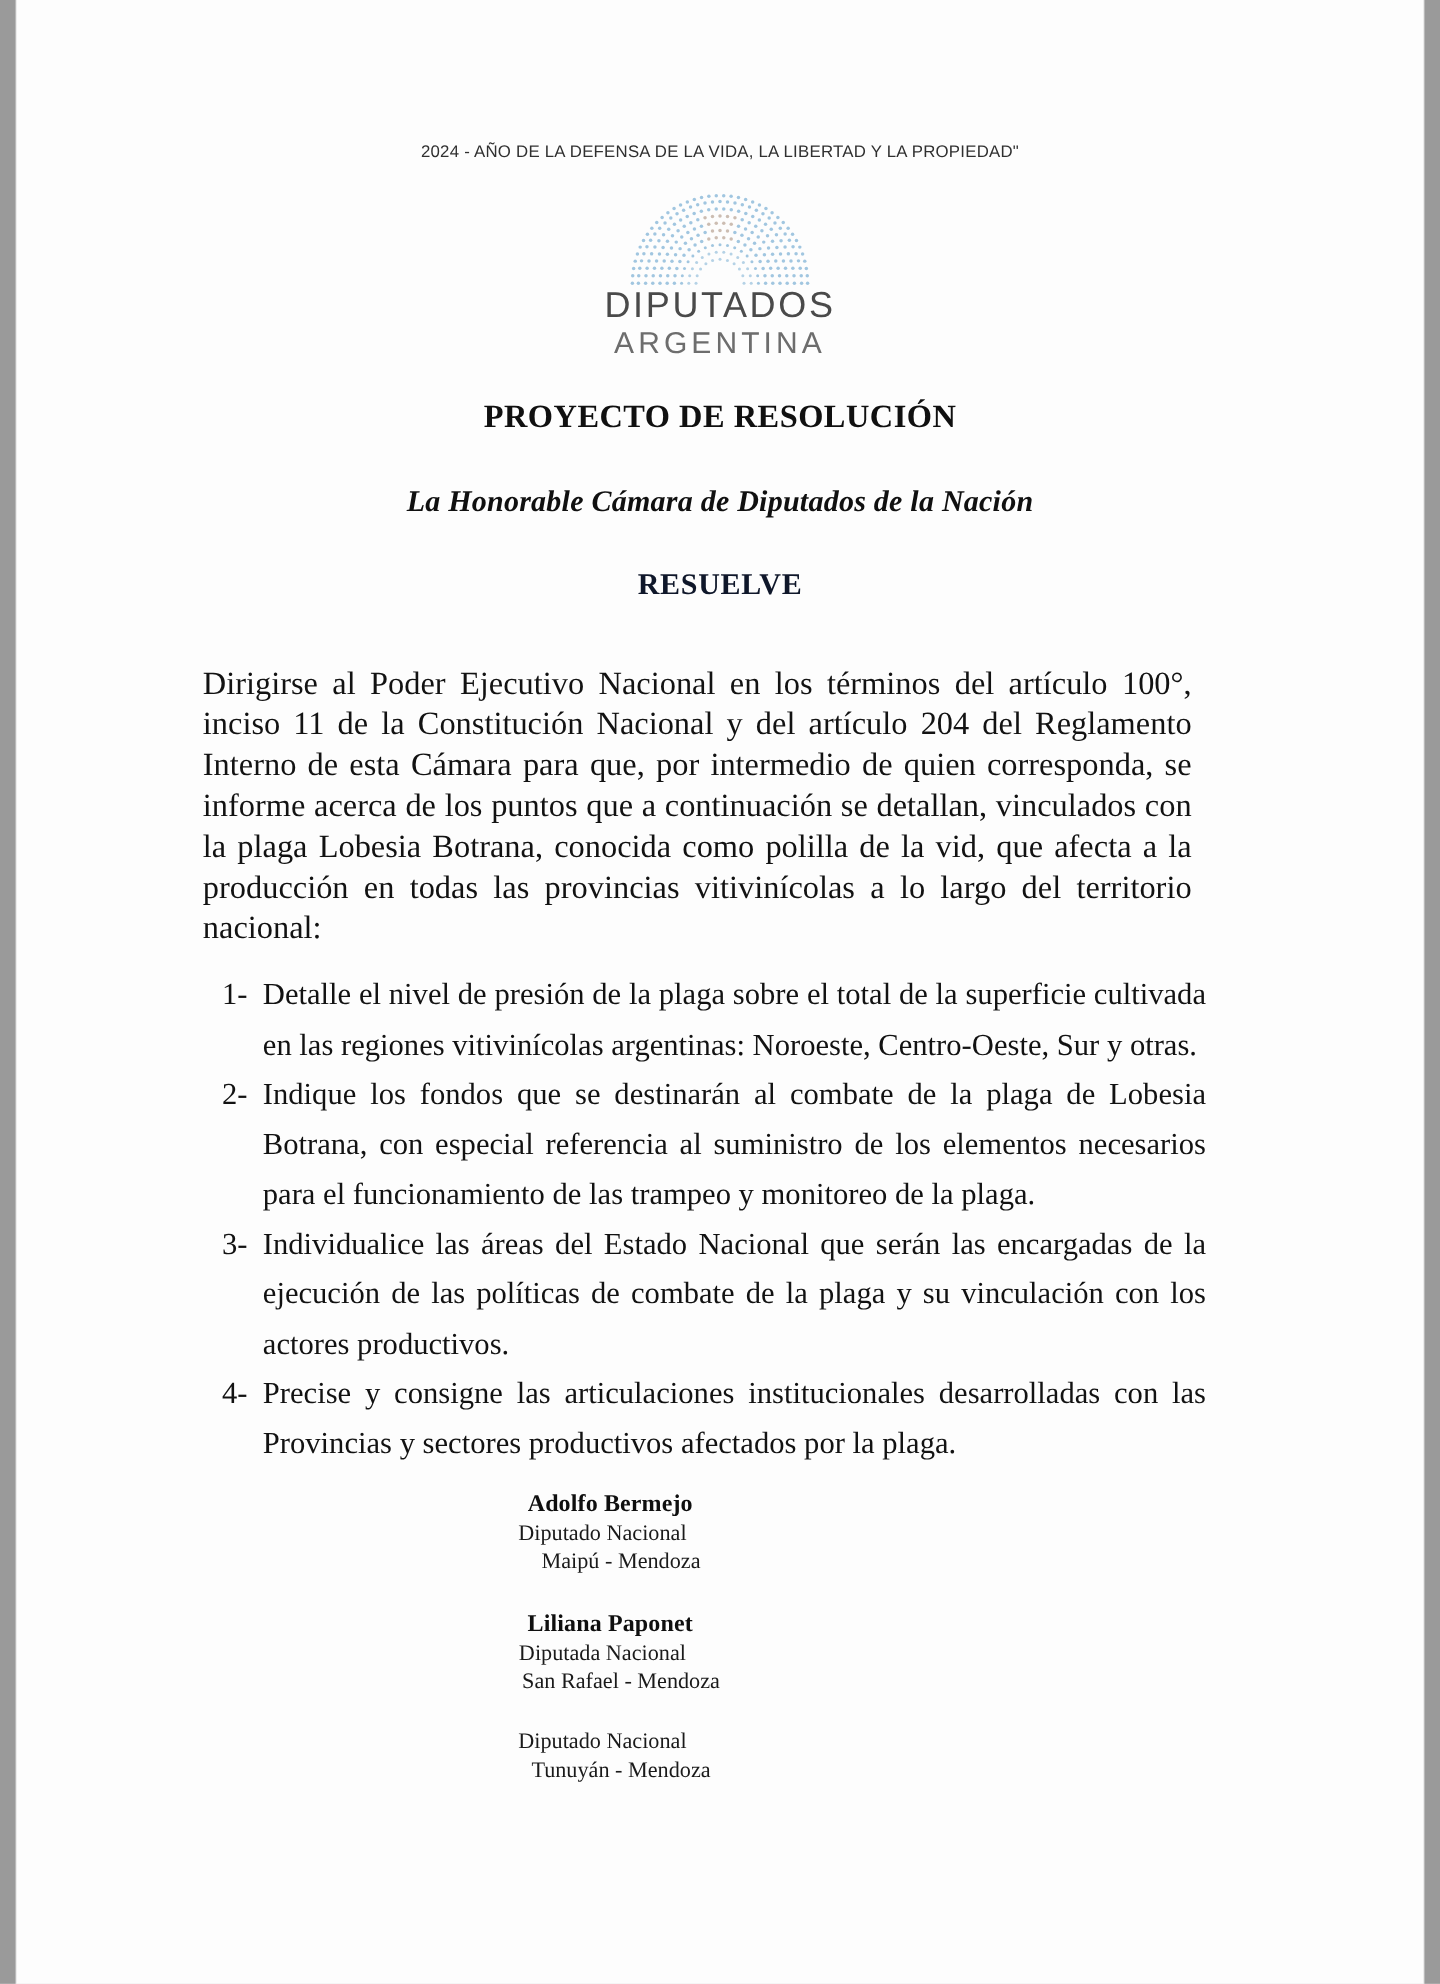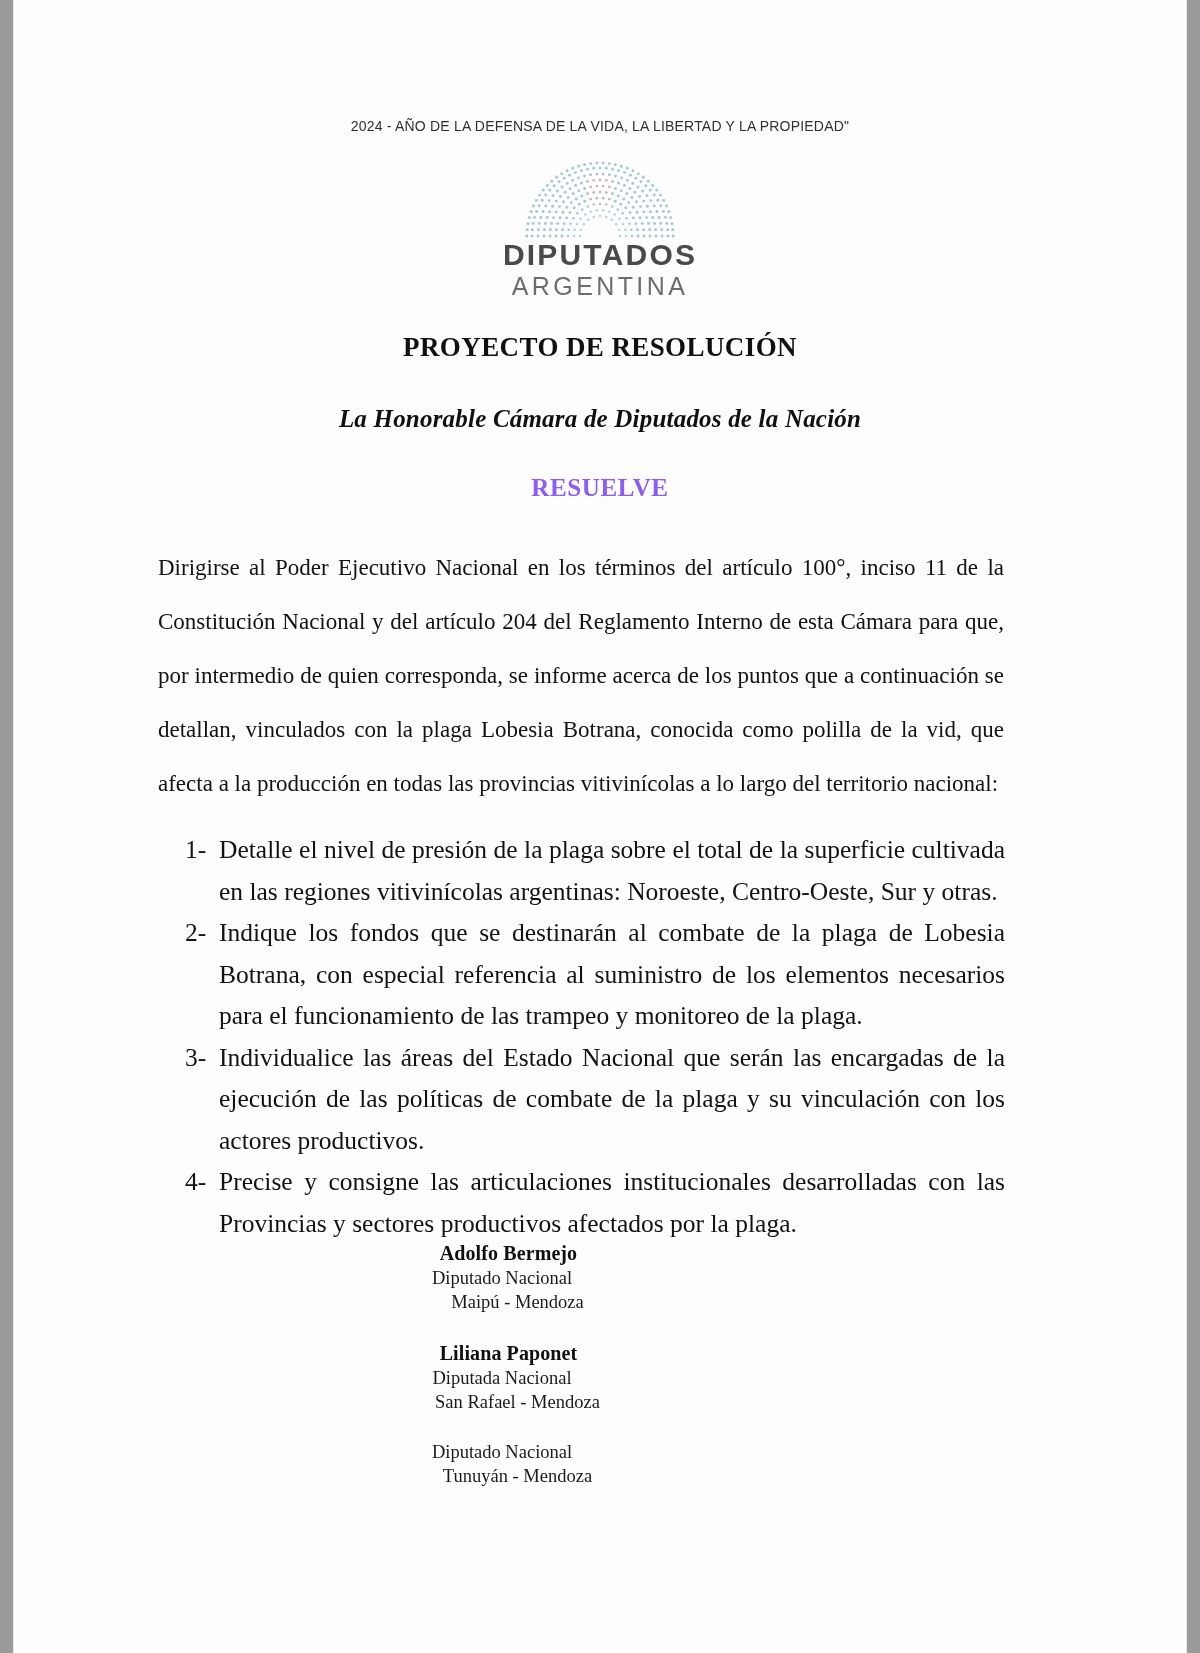--- a/index.html
+++ b/index.html
@@ -52,21 +52,21 @@
     left: 0;
     width: 100%;
     text-align: center;
   }
   .hemicycle {
     display: block;
     margin: 0 auto;
   }
   .logo-title {
     font-family: "Liberation Sans", "DejaVu Sans", sans-serif;
-    font-weight: bold;
+    font-weight: normal;
     font-size: 30px;
     letter-spacing: 2.2px;
     color: #4a4a4a;
     line-height: 1.02;
     margin-top: 2px;
   }
   .logo-sub {
     font-family: "Liberation Sans", "DejaVu Sans", sans-serif;
     font-weight: normal;
     font-size: 25px;
@@ -101,37 +101,37 @@
   }
   .title-resuelve {
     position: absolute;
     top: 474px;
     left: 0;
     width: 100%;
     text-align: center;
     font-weight: bold;
     font-size: 25px;
     letter-spacing: 0.6px;
-    color: #8b5cf6;
+    color: #0f172a;
   }
 
   
   .body-wrap {
     position: absolute;
     top: 540px;
     left: 143px;
     width: 848px;
   }
   .intro {
     text-align: justify;
     text-justify: inter-word;
-    font-size: 23px;
-    line-height: 54px;
+    font-size: 27px;
+    line-height: 34px;
     color: #121212;
-    margin: 1px;
+    margin: 12px;
   }
 
   .item-list {
     margin: 18px 0 0 0;
     padding: 0;
     list-style: none;
   }
   .item-row {
     display: flex;
     align-items: flex-start;

